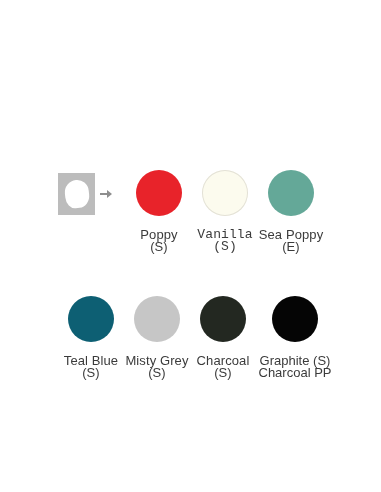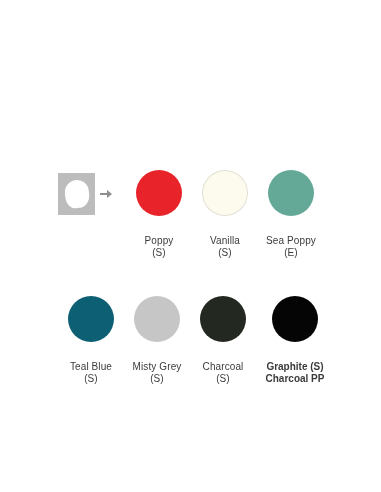--- a/index.html
+++ b/index.html
@@ -107,36 +107,35 @@
     height: 46px;
     border-radius: 50%;
     flex: 0 0 auto;
   }
 
   .swatch-dot.has-edge {
     box-shadow: inset 0 0 0 1px #e3e1d6;
   }
 
   .swatch-label {
-    margin-top: 19px;
+    margin-top: 13px;
     text-align: center;
-    font-size: 10px;
+    font-size: 13px;
     line-height: 11.5px;
     color: #3b3b3b;
     letter-spacing: 0.1px;
     white-space: nowrap;
   }
   .swatch-label .line2 {
     display: block;
   }
 
   
   #cell-graphite {
     width: 78px;
-    font-weight: bold;
   }
   #cell-graphite .swatch-label {
     letter-spacing: 0;
   }
 </style>
 </head>
 <body>
 
 <div id="swatch-sheet" style="background: rgb(255, 255, 255);">
 
@@ -155,21 +154,21 @@
     <div class="swatch-cell">
       <div class="swatch-dot" style="background: rgb(232, 35, 42);"></div>
       <div class="swatch-label" style="color: rgb(59, 59, 59);">
         <span>Poppy</span>
         <span class="line2">(S)</span>
       </div>
     </div>
 
     <div class="swatch-cell">
       <div class="swatch-dot has-edge" style="background: rgb(252, 251, 238);"></div>
-      <div class="swatch-label" style="color: rgb(59, 59, 59);">
+      <div class="swatch-label" style="color: rgb(59, 59, 59); font-family: Liberation Mono, monospace;">
         <span>Vanilla</span>
         <span class="line2">(S)</span>
       </div>
     </div>
 
     <div class="swatch-cell">
       <div class="swatch-dot" style="background: rgb(100, 168, 152);"></div>
       <div class="swatch-label" style="color: rgb(59, 59, 59);">
         <span>Sea Poppy</span>
         <span class="line2">(E)</span>

